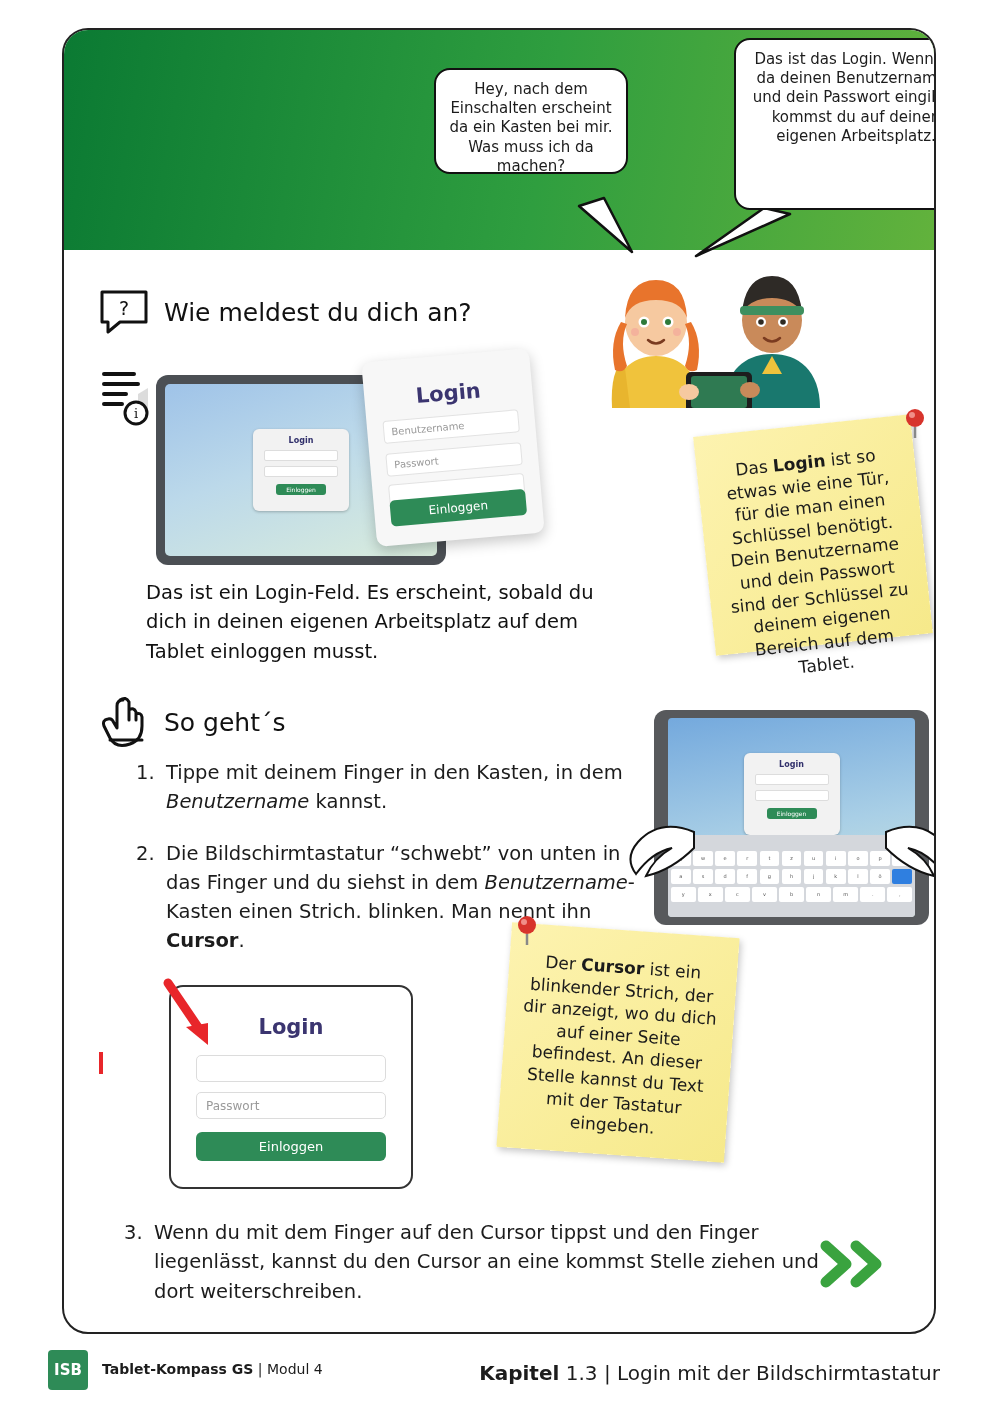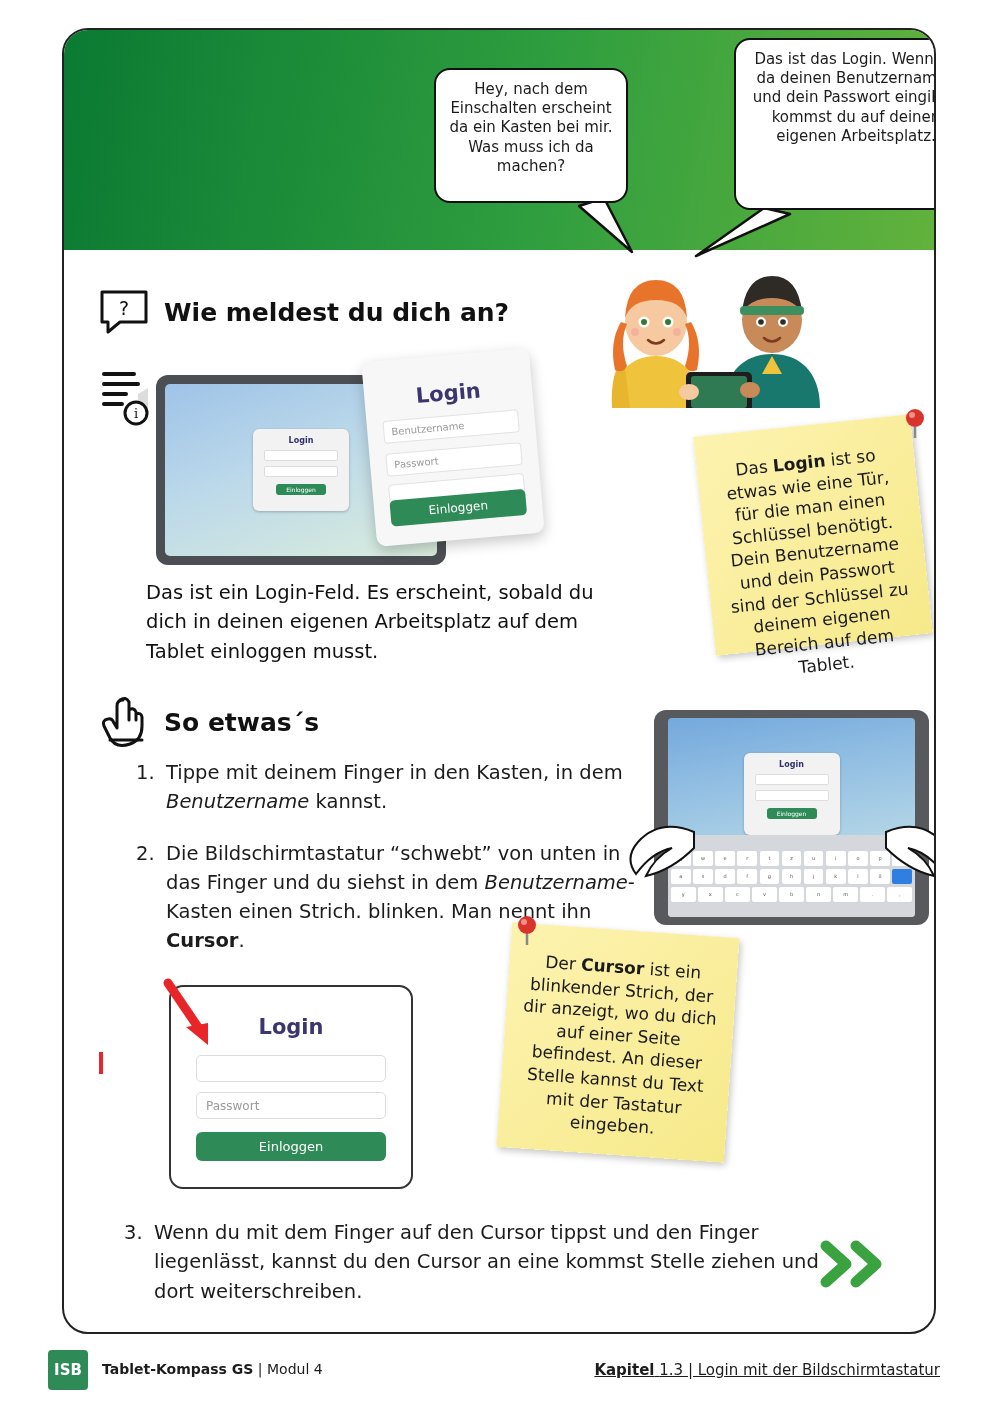--- a/index.html
+++ b/index.html
@@ -30,31 +30,31 @@
     font-weight:700;color:#fff;font-size:44px;line-height:1.18;
     letter-spacing:.3px;
   }
 
   
   .bubble{
     position:absolute;background:#fff;border:2.5px solid #111;border-radius:16px;
     font-size:15px;line-height:1.28;text-align:center;padding:10px 12px;
     box-sizing:border-box;
   }
-  #bubble1{left:370px;top:38px;width:194px;height:135px;}
+  #bubble1{left:370px;top:38px;width:194px;height:106px;}
   #bubble2{left:670px;top:8px;width:244px;height:172px;}
 
   .tailpath{position:absolute;overflow:visible;}
 
   
   .kids{position:absolute;left:530px;top:230px;width:248px;height:148px;}
 
   
   .sec-title{
-    position:absolute;font-weight:700;font-size:25px;color:#111;
+    position:absolute;font-weight:400;font-size:25px;color:#111;
   }
   .icon-q{position:absolute;left:34px;top:258px;width:52px;height:46px;}
   .icon-doc{position:absolute;left:34px;top:338px;width:52px;height:58px;}
   .icon-hand{position:absolute;left:34px;top:664px;width:54px;height:56px;}
 
   
   .tablet-big{
     position:absolute;left:92px;top:345px;width:290px;height:190px;
     background:#4b4f54;border-radius:12px;padding:9px;box-sizing:border-box;
   }
@@ -148,21 +148,21 @@
   .chev{position:absolute;right:42px;bottom:42px;width:74px;height:52px;}
 
   
   .footer{position:absolute;left:0;bottom:22px;width:100%;height:40px;}
   .isb{
     position:absolute;left:48px;top:0;width:40px;height:40px;background:#2e8b57;border-radius:4px;
     color:#fff;font-size:15px;font-weight:700;display:flex;align-items:center;justify-content:center;
   }
   .foot-left{position:absolute;left:102px;top:11px;font-size:14px;}
   .foot-left b{font-weight:700;}
-  .foot-right{position:absolute;right:58px;top:11px;font-size:15px;text-decoration:underline;}
+  .foot-right{position:absolute;right:58px;top:11px;font-size:20px;}
   .foot-right b{font-weight:700;}
   .bold{font-weight:700;}
   .ital{font-style:italic;}
 </style>
 </head>
 <body>
 
 <div class="page">
   <div class="card">
 
@@ -262,21 +262,21 @@
     <svg class="pin" style="left:838px;top:378px;" viewBox="0 0 26 30">
       <circle cx="13" cy="10" r="9" fill="#d7342c"></circle>
         <circle cx="10" cy="7" r="3" fill="#f08f88"></circle>
       <path d="M13 19 L13 30" stroke="#888" stroke-width="2.5"></path>
     </svg>
 
     <svg class="icon-hand" viewBox="0 0 54 56">
       <path d="M22 6 q6 -4 9 2 l0 18 M31 16 q5 -3 7 2 l0 8 M38 20 q5 -2 6 3 l0 9 q0 14 -12 18 q-14 5 -20 -6 l-6 -12 q-2 -6 4 -7 q4 -1 6 4 l3 5 0 -22 q0 -6 6 -6" fill="#fff" stroke="#111" stroke-width="3" stroke-linejoin="round" stroke-linecap="round"></path>
       <path d="M12 46 h32" stroke="#111" stroke-width="3" stroke-linecap="round"></path>
     </svg>
-    <div class="sec-title" style="left:100px;top:678px;">So etwas´s</div>
+    <div class="sec-title" style="left:100px;top:678px;">So geht´s</div>
 
     <div class="olist" style="left:72px;top:728px;width:510px;">
       <div class="olitem">
         <div class="olnum">1.</div>
         <div><span>Tippe mit deinem Finger in den Kasten, in dem </span><span class="ital">Benutzername</span><span> kannst.</span></div>
       </div>
       <div class="olitem" style="margin-top:22px;">
         <div class="olnum">2.</div>
         <div><span>Die Bildschirmtastatur “schwebt” von unten in das Finger und du siehst in dem </span><span class="ital">Benutzername</span><span>-Kasten einen Strich. blinken. Man nennt ihn </span><span class="bold">Cursor</span><span>.</span></div>
       </div>

